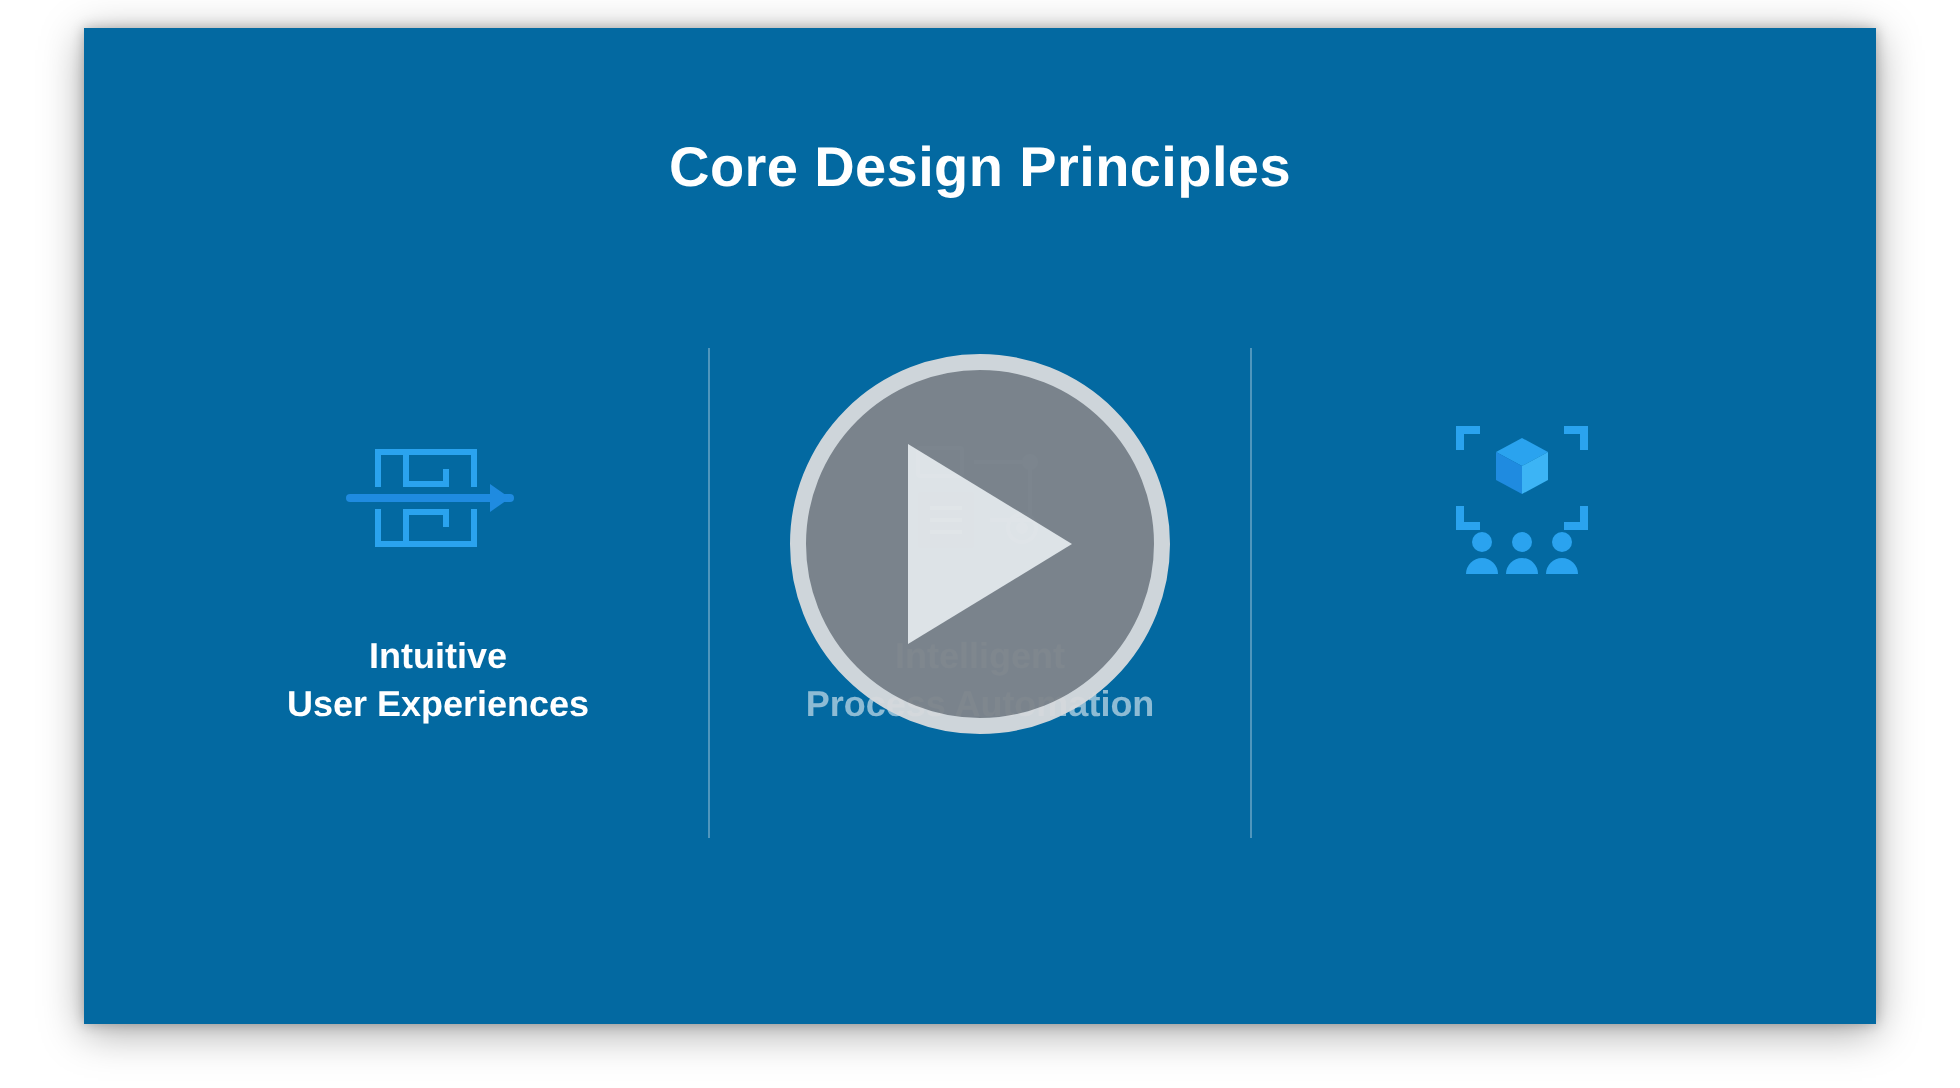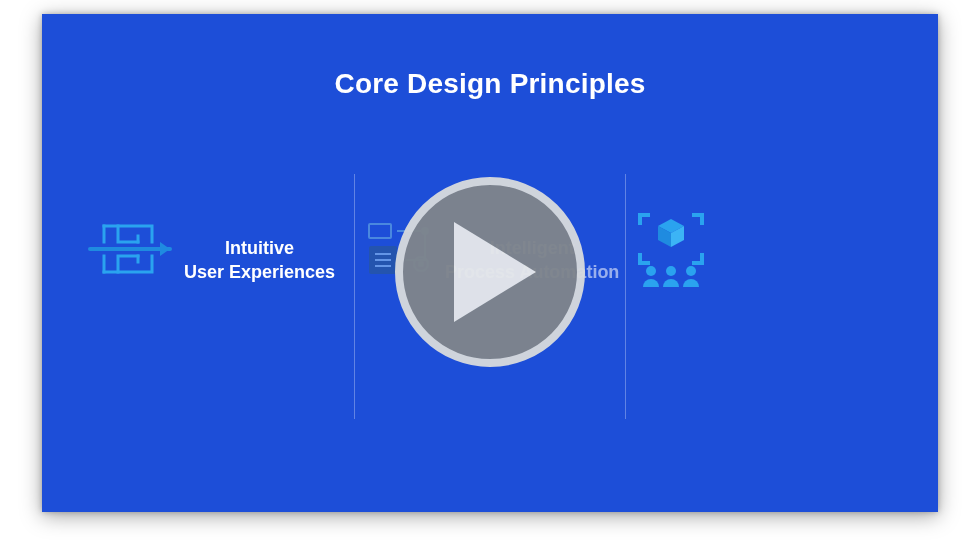--- a/index.html
+++ b/index.html
@@ -9,21 +9,21 @@
     width: 980px;
     height: 544px;
     background: #fff;
   }
   .slide {
     position: absolute;
     left: 42px;
     top: 14px;
     width: 896px;
     height: 498px;
-    background: #1d4ed8;
+    background: #0369a1;
     box-shadow: 0 4px 20px rgba(0,0,0,0.35), 0 0 6px rgba(0,0,0,0.25);
   }
   .title {
     position: absolute;
     top: 54px;
     left: 0; right: 0;
     text-align: center;
     color: #ffffff;
     font-size: 28px;
     font-weight: 600;
@@ -34,21 +34,21 @@
     top: 160px;
     left: 0; right: 0;
     height: 260px;
     display: flex;
     justify-content: center;
     align-items: flex-start;
   }
   .col {
     width: 270px;
     display: flex;
-    flex-direction: row;
+    flex-direction: column;
     align-items: center;
     justify-content: flex-start;
     padding-top: 30px;
   }
   .divider {
     width: 1px;
     height: 245px;
     background: rgba(255,255,255,0.30);
     margin-top: 0px;
   }

